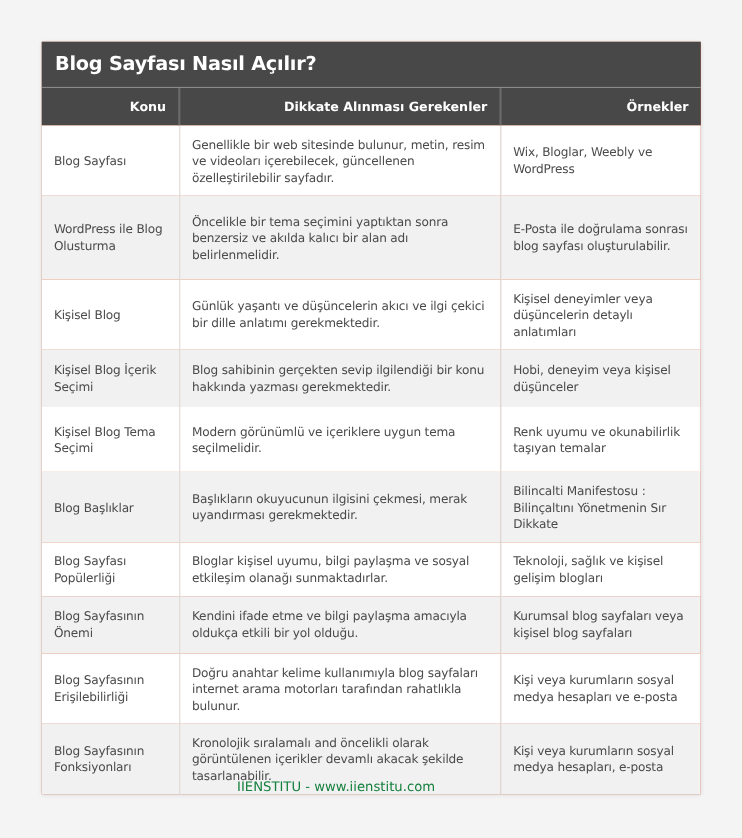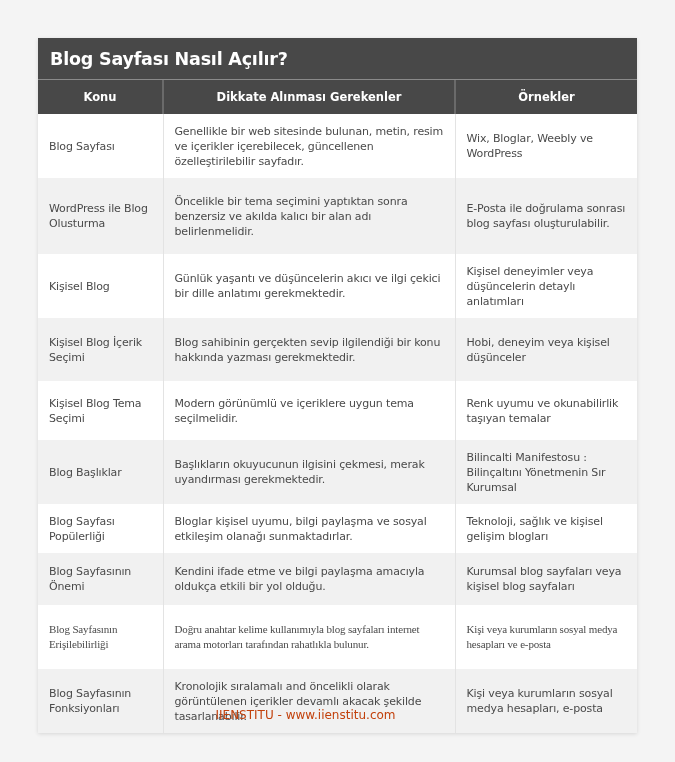--- a/index.html
+++ b/index.html
@@ -41,21 +41,21 @@
       table-layout: fixed;
     }
     col.c1 { width: 125px; }
     col.c2 { width: 292px; }
     col.c3 { width: 182px; }
     thead th {
       background: #484848;
       color: #fff;
       font-size: 11.5px;
       font-weight: bold;
-      text-align: center;
+      text-align: right;
       height: 34px;
       padding: 0 11px;
       border-right: 2px solid #6a6a6a;
     }
     thead th:last-child { border-right: none; }
     tbody td {
       font-size: 11px;
       line-height: 15px;
       padding: 0 11px;
       vertical-align: middle;
@@ -66,21 +66,21 @@
     tbody td:last-child { border-right: none; }
     tbody tr:nth-child(odd) td { background: #ffffff; }
     tbody tr:nth-child(even) td { background: #f1f1f1; }
     .footer {
       position: absolute;
       left: 0;
       top: 708px;
       width: 611px;
       text-align: center;
       font-size: 12px;
-      color: #c2410c;
+      color: #15803d;
     }
   </style>
 </head>
 <body>
 
 <div class="table-wrap">
   <div class="title-bar">Blog Sayfası Nasıl Açılır?</div>
   <table>
     <colgroup>
         <col class="c1">
@@ -90,59 +90,59 @@
     <thead>
       <tr>
         <th>Konu</th>
         <th>Dikkate Alınması Gerekenler</th>
         <th>Örnekler</th>
       </tr>
     </thead>
     <tbody id="tbody">
         <tr style="height: 64px;">
           <td>Blog Sayfası</td>
-          <td>Genellikle bir web sitesinde bulunan, metin, resim ve içerikler içerebilecek, güncellenen özelleştirilebilir sayfadır.</td>
+          <td>Genellikle bir web sitesinde bulunur, metin, resim ve videoları içerebilecek, güncellenen özelleştirilebilir sayfadır.</td>
           <td>Wix, Bloglar, Weebly ve WordPress</td>
         </tr>
         <tr style="height: 76px;">
           <td>WordPress ile Blog Olusturma</td>
           <td>Öncelikle bir tema seçimini yaptıktan sonra benzersiz ve akılda kalıcı bir alan adı belirlenmelidir.</td>
           <td>E-Posta ile doğrulama sonrası blog sayfası oluşturulabilir.</td>
         </tr>
         <tr style="height: 64px;">
           <td>Kişisel Blog</td>
           <td>Günlük yaşantı ve düşüncelerin akıcı ve ilgi çekici bir dille anlatımı gerekmektedir.</td>
           <td>Kişisel deneyimler veya düşüncelerin detaylı anlatımları</td>
         </tr>
-        <tr style="height: 63px;">
+        <tr style="height: 52px;">
           <td>Kişisel Blog İçerik Seçimi</td>
           <td>Blog sahibinin gerçekten sevip ilgilendiği bir konu hakkında yazması gerekmektedir.</td>
           <td>Hobi, deneyim veya kişisel düşünceler</td>
         </tr>
         <tr style="height: 59px;">
           <td>Kişisel Blog Tema Seçimi</td>
           <td>Modern görünümlü ve içeriklere uygun tema seçilmelidir.</td>
           <td>Renk uyumu ve okunabilirlik taşıyan temalar</td>
         </tr>
         <tr style="height: 64px;">
           <td>Blog Başlıklar</td>
           <td>Başlıkların okuyucunun ilgisini çekmesi, merak uyandırması gerekmektedir.</td>
-          <td>Bilincalti Manifestosu : Bilinçaltını Yönetmenin Sır Kurumsal</td>
+          <td>Bilincalti Manifestosu : Bilinçaltını Yönetmenin Sır Dikkate</td>
         </tr>
         <tr style="height: 49px; border-radius: 23px;">
           <td>Blog Sayfası Popülerliği</td>
           <td>Bloglar kişisel uyumu, bilgi paylaşma ve sosyal etkileşim olanağı sunmaktadırlar.</td>
           <td>Teknoloji, sağlık ve kişisel gelişim blogları</td>
         </tr>
         <tr style="height: 52px;">
           <td>Blog Sayfasının Önemi</td>
           <td>Kendini ifade etme ve bilgi paylaşma amacıyla oldukça etkili bir yol olduğu.</td>
           <td>Kurumsal blog sayfaları veya kişisel blog sayfaları</td>
         </tr>
-        <tr style="height: 64px; font-family: Liberation Serif, serif;">
+        <tr style="height: 64px;">
           <td>Blog Sayfasının Erişilebilirliği</td>
           <td>Doğru anahtar kelime kullanımıyla blog sayfaları internet arama motorları tarafından rahatlıkla bulunur.</td>
           <td>Kişi veya kurumların sosyal medya hesapları ve e-posta</td>
         </tr>
         <tr style="height: 64px;">
           <td>Blog Sayfasının Fonksiyonları</td>
           <td>Kronolojik sıralamalı and öncelikli olarak görüntülenen içerikler devamlı akacak şekilde tasarlanabilir.</td>
           <td>Kişi veya kurumların sosyal medya hesapları, e-posta</td>
         </tr>
       </tbody>

